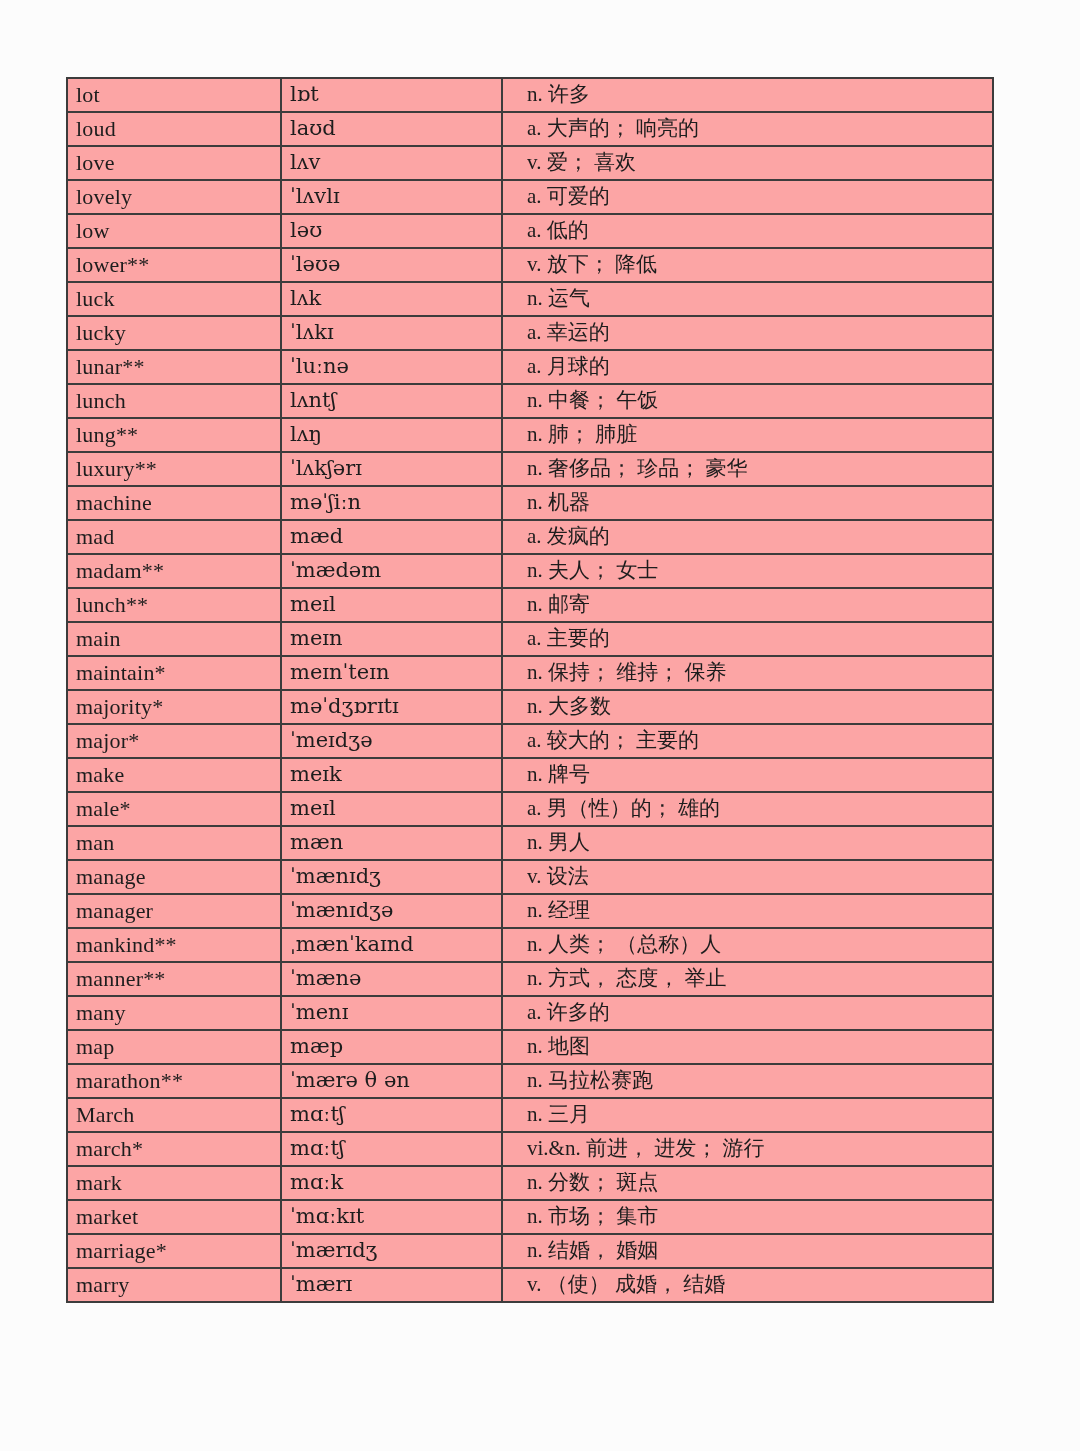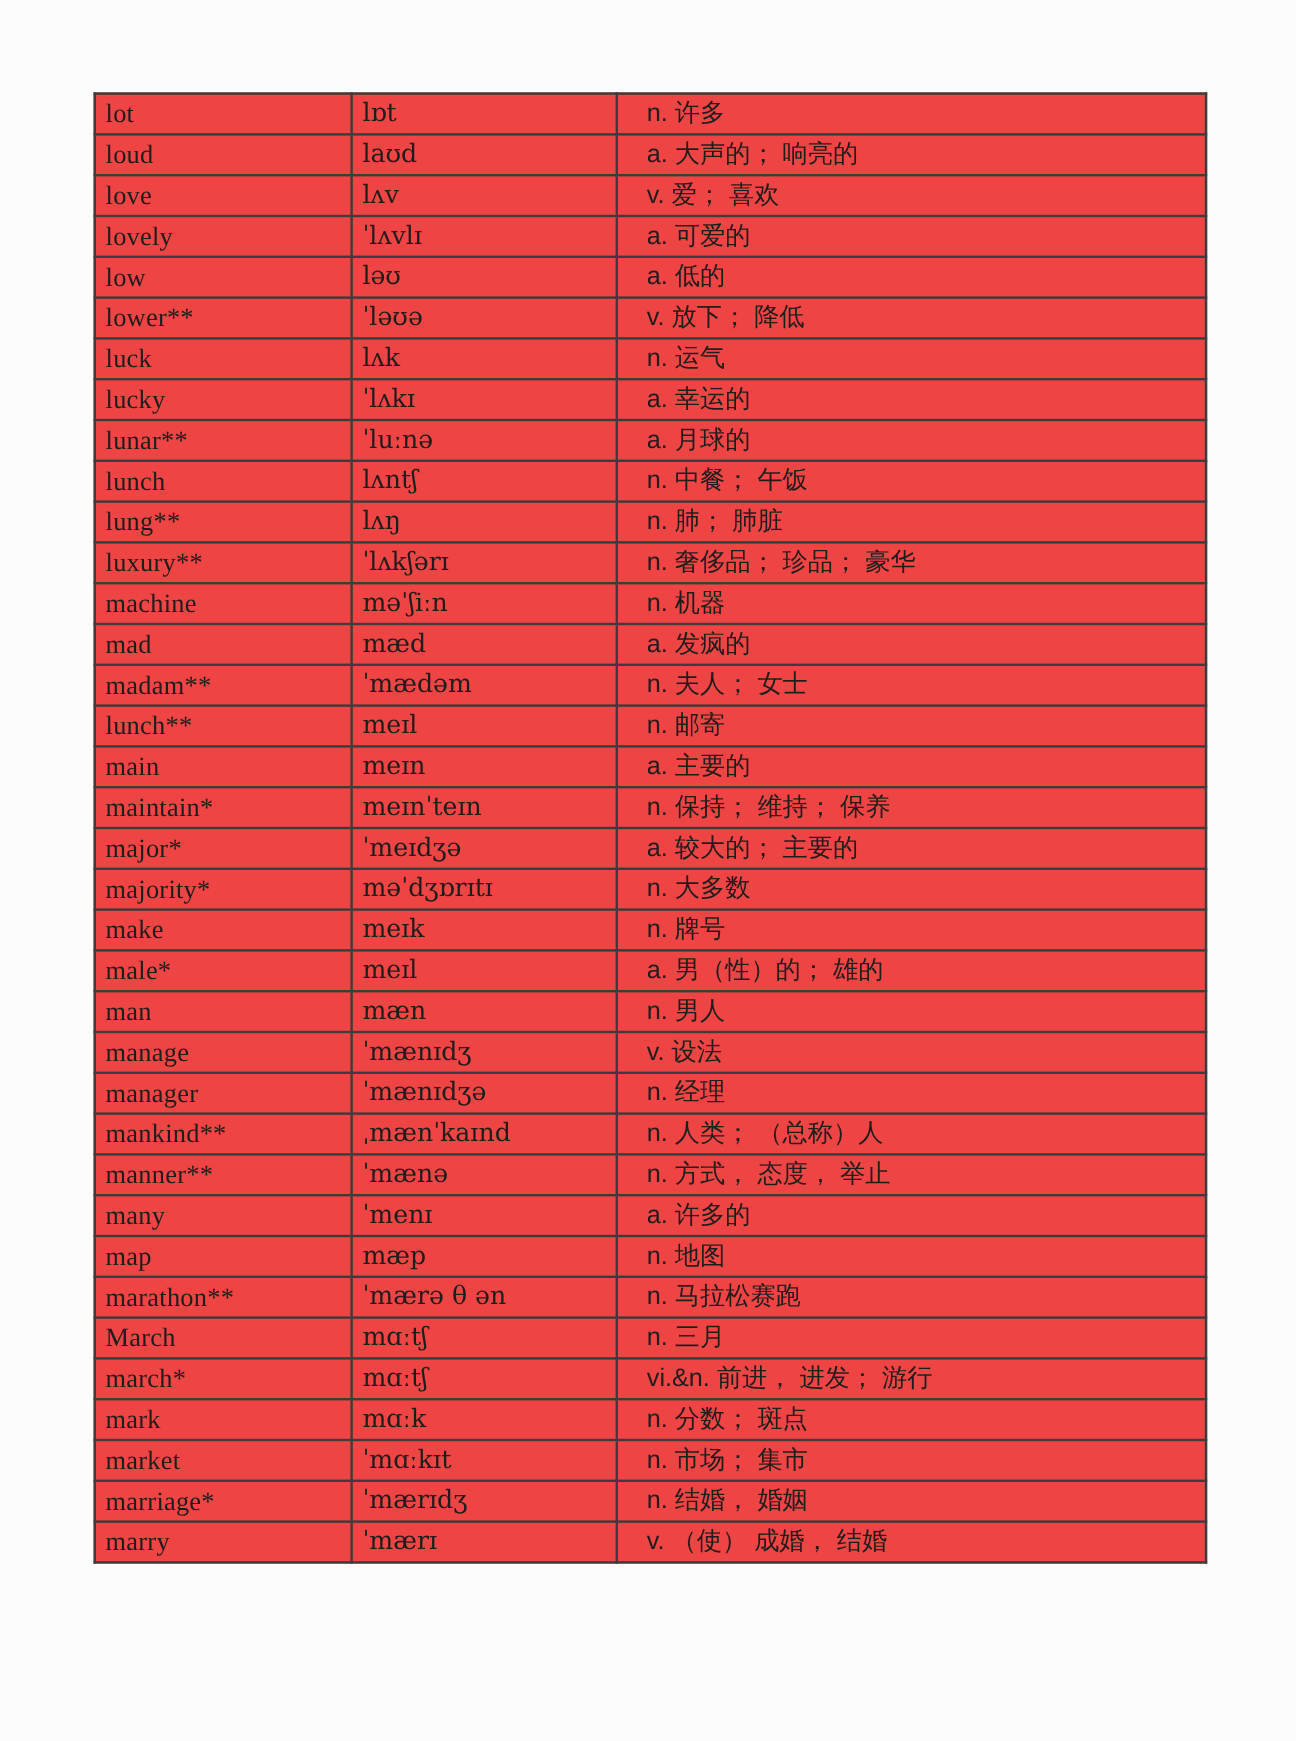--- a/index.html
+++ b/index.html
@@ -9,26 +9,26 @@
   body {
     width: 1080px;
     height: 1451px;
     background: #fcfcfc;
     position: relative;
     font-family: "Liberation Serif", "DejaVu Serif", serif;
     color: #1d1d1d;
   }
   .vocab-table {
     position: absolute;
-    left: 78px;
+    left: 66px;
     top: 77px;
     width: 926px;
     border-collapse: collapse;
     table-layout: fixed;
-    background: #ef4444;
+    background: #fca5a5;
   }
   .vocab-table td {
     border: 2px solid #3c3c3c;
     height: 32px;
     padding: 0 4px 0 8px;
     vertical-align: middle;
     font-size: 22px;
     line-height: 1.1;
     white-space: nowrap;
     overflow: hidden;
@@ -39,21 +39,21 @@
   td.cell-word {
     font-family: "Liberation Serif", "DejaVu Serif", serif;
     letter-spacing: 0.2px;
   }
   td.cell-ipa {
     font-family: "DejaVu Serif", "Liberation Serif", serif;
     font-size: 21px;
     margin-left: 18px;
   }
   td.cell-def {
-    font-family: Liberation Sans, sans-serif;
+    font-family: Liberation Serif, serif;
     font-size: 21px;
     padding-left: 24px;
   }
 </style>
 </head>
 <body>
 
 <table class="vocab-table">
   <colgroup>
     <col class="col-word">
@@ -145,28 +145,28 @@
     <td class="cell-word">main</td>
     <td class="cell-ipa">meɪn</td>
     <td class="cell-def">a. 主要的</td>
   </tr>
       <tr>
     <td class="cell-word">maintain*</td>
     <td class="cell-ipa">meɪnˈteɪn</td>
     <td class="cell-def">n. 保持； 维持； 保养</td>
   </tr>
       <tr>
+    <td class="cell-word">majority*</td>
+    <td class="cell-ipa">məˈdʒɒrɪtɪ</td>
+    <td class="cell-def">n. 大多数</td>
+  </tr>
+      <tr>
     <td class="cell-word">major*</td>
     <td class="cell-ipa">ˈmeɪdʒə</td>
     <td class="cell-def">a. 较大的； 主要的</td>
-  </tr>
-      <tr>
-    <td class="cell-word">majority*</td>
-    <td class="cell-ipa">məˈdʒɒrɪtɪ</td>
-    <td class="cell-def">n. 大多数</td>
   </tr>
       <tr>
     <td class="cell-word">make</td>
     <td class="cell-ipa">meɪk</td>
     <td class="cell-def">n. 牌号</td>
   </tr>
       <tr>
     <td class="cell-word">male*</td>
     <td class="cell-ipa">meɪl</td>
     <td class="cell-def">a. 男（性）的； 雄的</td>

